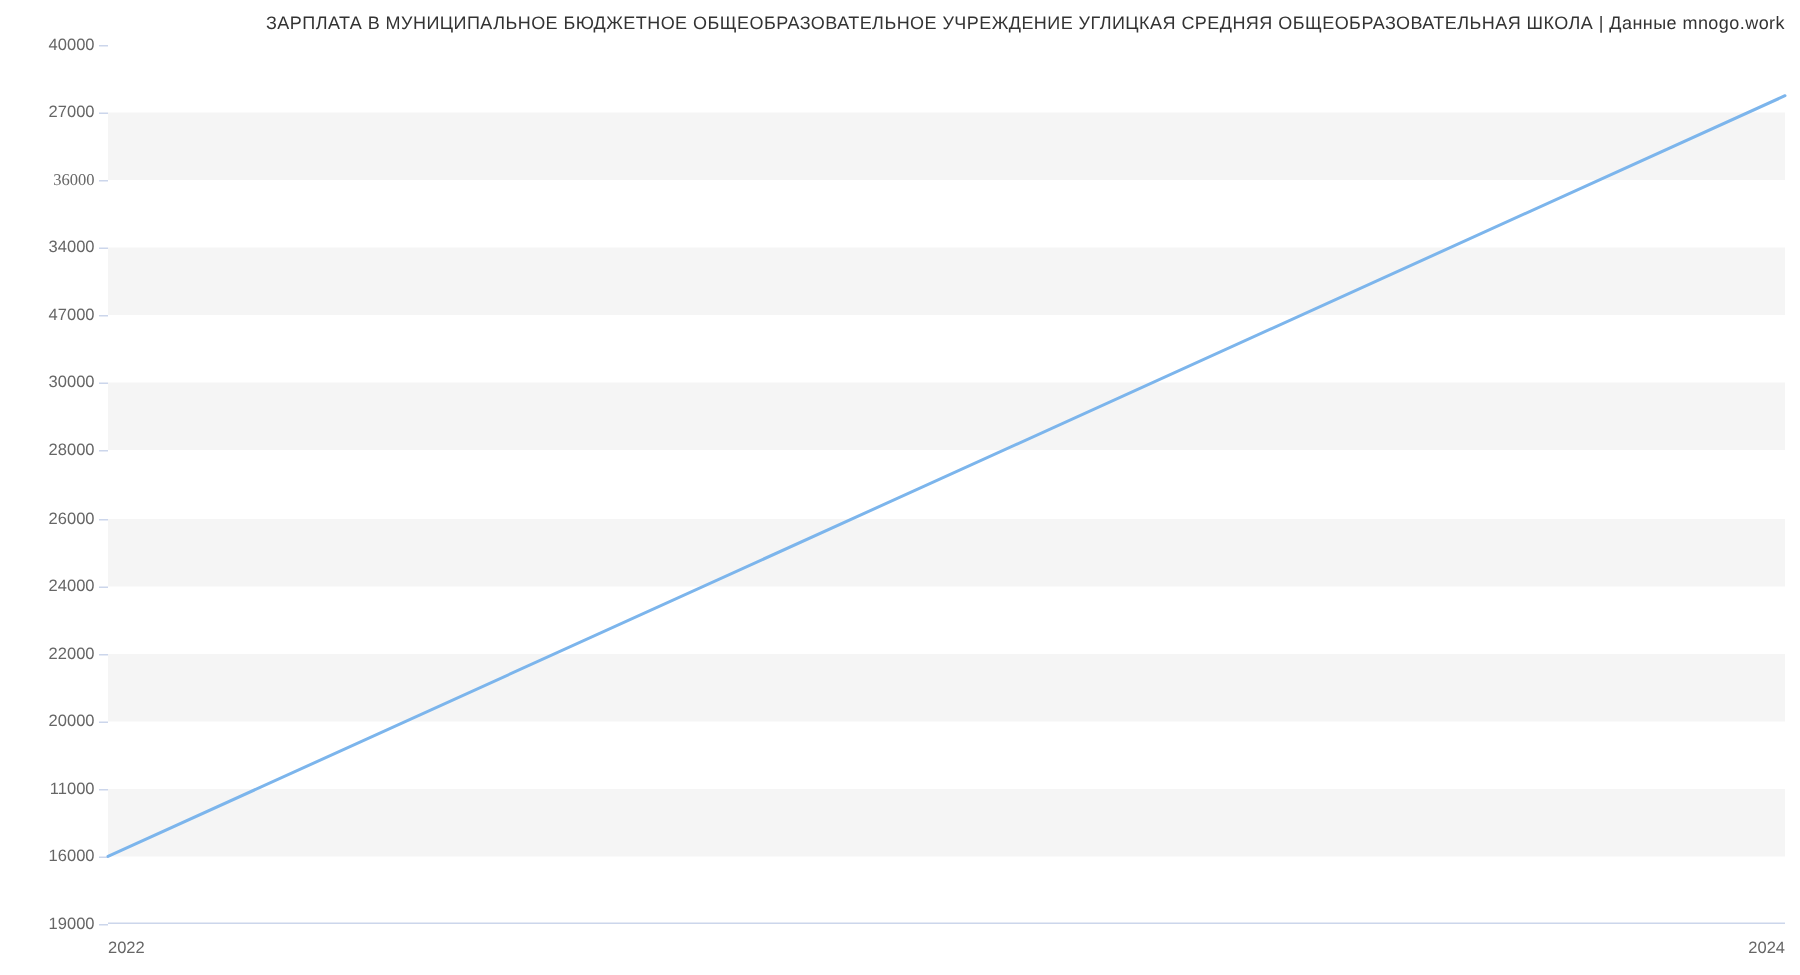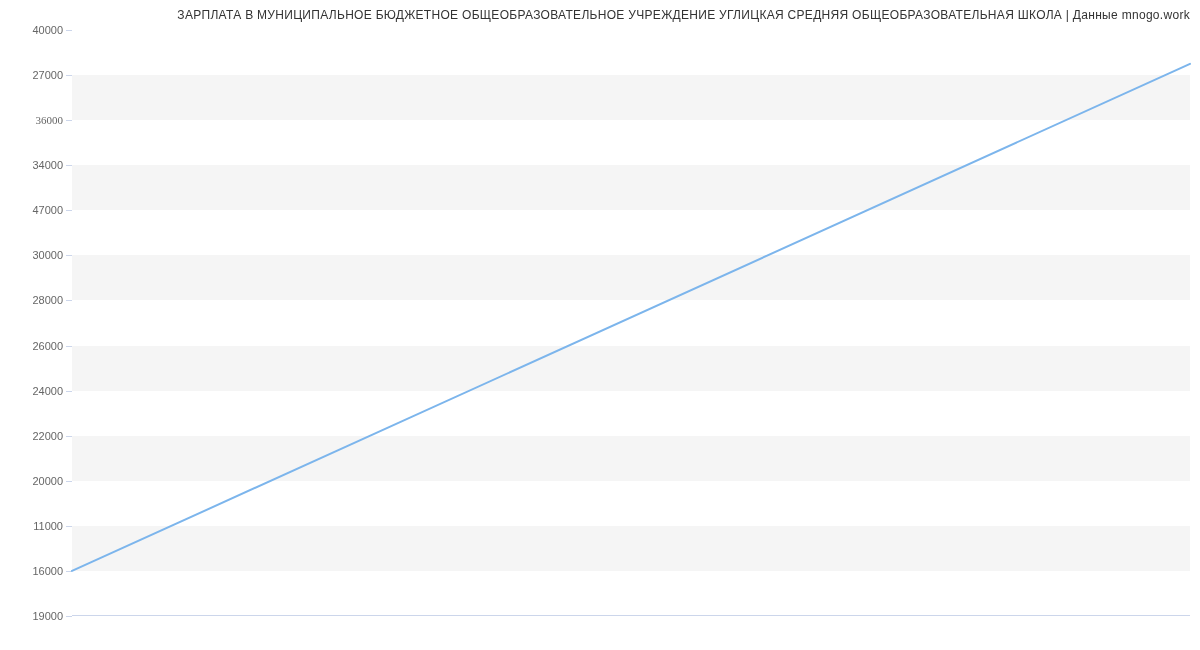--- a/index.html
+++ b/index.html
@@ -136,13 +136,17 @@
       <div class="grid-band" style="top: 135.231px; height: 45.0769px;"></div>
       <div class="grid-band" style="top: 225.385px; height: 45.0769px;"></div>
       <div class="grid-band" style="top: 315.538px; height: 45.0769px;"></div>
       <div class="grid-band" style="top: 405.692px; height: 45.0769px;"></div>
       <div class="grid-band" style="top: 495.846px; height: 45.0769px;"></div>
     <div class="x-axis-line"></div>
     <svg class="line-svg" preserveAspectRatio="none" viewBox="0 0 1118 586">
       <path class="data-line" d="M0 540.9230769230769 L1118 33.807692307692264"></path>
     </svg>
   </div>
+  <div class="x-axis-labels">
+      <div class="x-tick-label" style="left: 0px; transform: translateX(0px);">2022</div>
+      <div class="x-tick-label" style="left: 1118px; transform: translateX(-100%);">2024</div>
+    </div>
 </div>
 
 </body></html>

